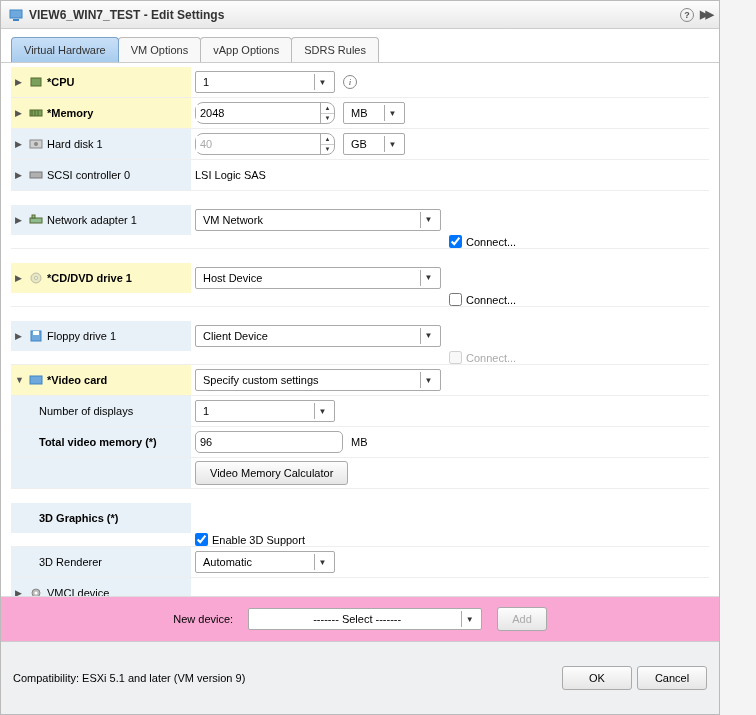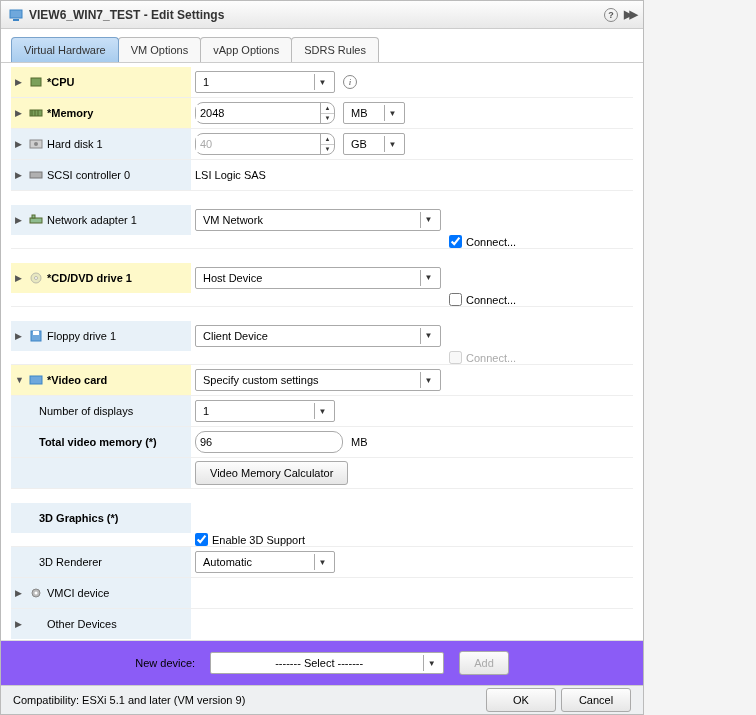--- a/index.html
+++ b/index.html
@@ -1,17 +1,17 @@
 <!DOCTYPE html>
 <html><head>
   <meta charset="utf-8">
   <style>
     * { box-sizing: border-box; margin: 0; padding: 0; font-family: Arial, sans-serif; }
     body { background: #f4f4f4; width: 756px; height: 715px; overflow: hidden; }
-    .dialog { width: 644px; height: 715px; background: #8b5cf6; border: 1px solid #bbb; display: flex; flex-direction: column; }
+    .dialog { width: 720px; height: 715px; background: #f9a8d4; border: 1px solid #bbb; display: flex; flex-direction: column; }
     .titlebar { height: 28px; background: linear-gradient(#fdfdfd, #e8e8e8); border-bottom: 1px solid #ccc; display: flex; align-items: center; padding: 0 8px; font-size: 12px; font-weight: bold; color: #333; }
     .titlebar .title-icon { width: 14px; height: 14px; margin-right: 6px; }
     .titlebar .title-right { margin-left: auto; display: flex; align-items: center; gap: 6px; }
     .help-icon { width: 14px; height: 14px; border: 1px solid #888; border-radius: 50%; font-size: 9px; display: flex; align-items: center; justify-content: center; color: #555; cursor: pointer; }
     .expand-icon { font-size: 11px; color: #555; cursor: pointer; letter-spacing: -3px; }
     .tabs { display: flex; padding: 8px 10px 0 10px; border-bottom: 1px solid #ccc; gap: 0; background: #fff; }
     .tab { font-size: 11px; padding: 6px 12px; border: 1px solid #bbb; border-bottom: none; background: #f8f8f8; border-radius: 4px 4px 0 0; margin-right: -1px; color: #333; cursor: pointer; position: relative; }
     .tab.active { background: linear-gradient(#c9e0f7, #a8ccee); border-color: #7aa3cc; z-index: 2; }
     .content { flex: 1; overflow: auto; background: #fff; padding: 4px 10px 0 10px; }
     .row { display: flex; align-items: center; min-height: 30px; border-bottom: 1px solid #eee; font-size: 11px; }
@@ -24,29 +24,29 @@
     .expander { width: 10px; font-size: 9px; color: #555; cursor: pointer; }
     .device-icon { width: 14px; height: 12px; display: inline-block; }
     .select { height: 22px; border: 1px solid #aaa; background: #fff; font-size: 11px; padding: 2px 4px; border-radius: 2px; display: flex; align-items: center; justify-content: space-between; cursor: pointer; position: relative; }
     .select .sel-text { flex: 1; padding: 0 3px; }
     .select .sel-btn { width: 16px; height: 100%; border-left: 1px solid #aaa; display: flex; align-items: center; justify-content: center; font-size: 8px; color: #333; }
     .spinner { height: 22px; border: 1px solid #aaa; background: #fff; font-size: 11px; display: flex; align-items: center; border-radius: 8px; }
     .spinner input { flex: 1; border: none; outline: none; font-size: 11px; padding: 2px 4px; width: 100%; }
     .spinner .spin-btns { width: 14px; border-left: 1px solid #aaa; display: flex; flex-direction: column; height: 100%; }
     .spinner .spin-btns span { flex: 1; font-size: 6px; display: flex; align-items: center; justify-content: center; cursor: pointer; color: #333; border-bottom: 1px solid #ccc; }
     .spinner .spin-btns span:last-child { border-bottom: none; }
-    .textinput { height: 22px; border: 1px solid #aaa; padding: 2px 4px; font-size: 11px; width: 148px; border-radius: 10px; }
+    .textinput { height: 22px; border: 1px solid #aaa; padding: 2px 4px; font-size: 11px; width: 148px; border-radius: 5px; }
     .checkbox { display: flex; align-items: center; gap: 4px; font-size: 11px; margin-top: 44px; }
     .checkbox input { width: 13px; height: 13px; }
     .checkbox.disabled { color: #aaa; }
     .info-icon { width: 14px; height: 14px; border: 1px solid #888; border-radius: 50%; font-size: 9px; display: flex; align-items: center; justify-content: center; color: #555; font-style: italic; font-family: serif; }
     .btn { height: 24px; padding: 0 14px; border: 1px solid #aaa; background: linear-gradient(#fdfdfd, #e6e6e6); border-radius: 3px; font-size: 11px; cursor: pointer; display: flex; align-items: center; justify-content: center; }
     .btn.disabled { color: #aaa; cursor: default; }
     .footer-newdevice { display: flex; align-items: center; gap: 15px; padding: 10px; justify-content: center; border-top: 1px solid #ddd; font-size: 11px; }
-    .footer-bar { background: #eef0f2; border-top: 1px solid #ccc; padding: 2px 12px; display: flex; align-items: center; font-size: 11px; }
+    .footer-bar { background: #eef0f2; border-top: 1px solid #ccc; padding: 24px 12px; display: flex; align-items: center; font-size: 11px; }
     .footer-bar .btns { margin-left: auto; display: flex; gap: 5px; }
   </style>
 </head>
 <body>
 
 <div class="dialog">
 
   <div class="titlebar">
     <span class="title-icon">
       <svg width="14" height="14" viewBox="0 0 14 14">

